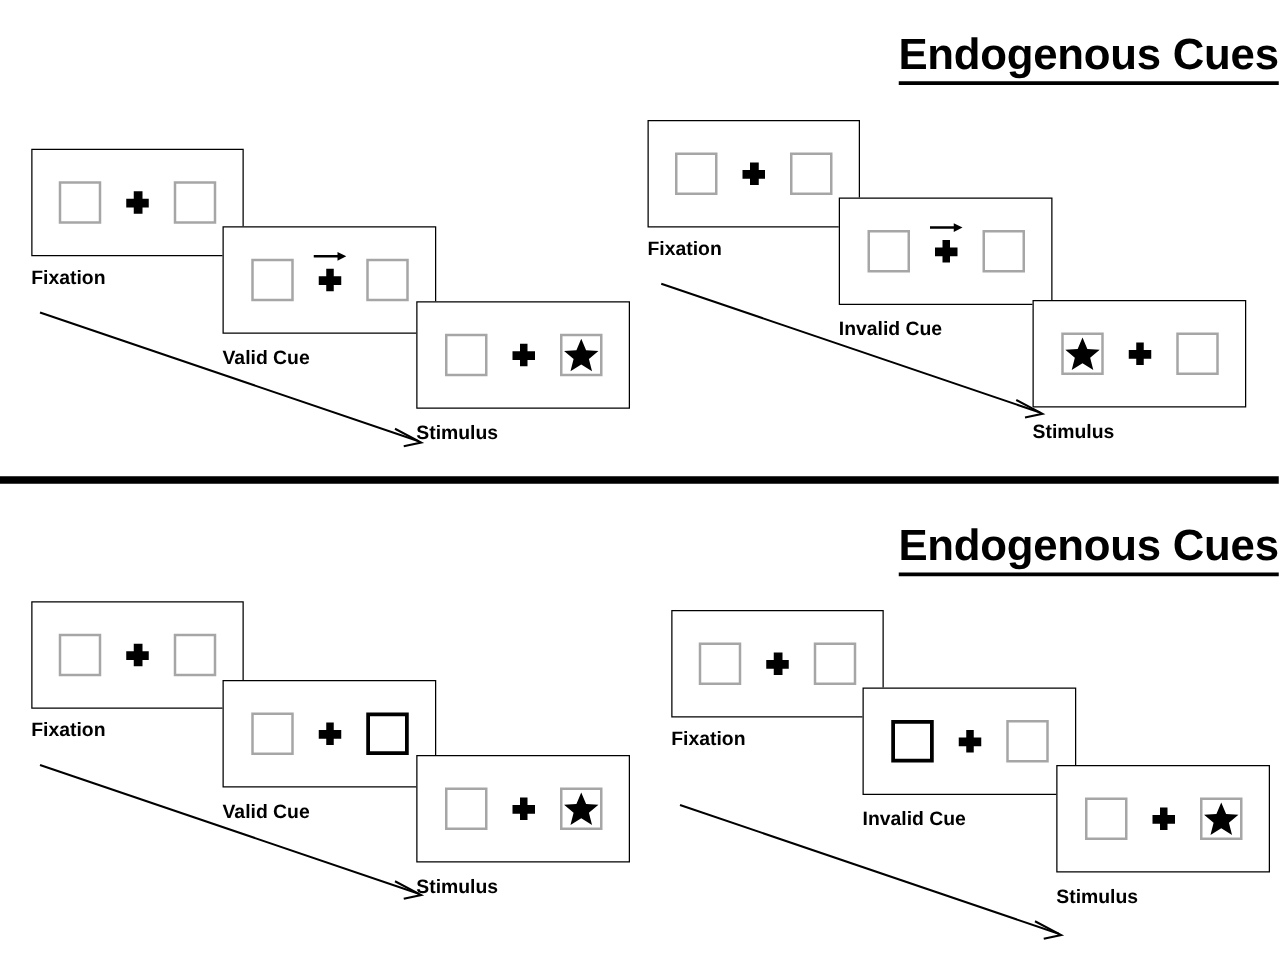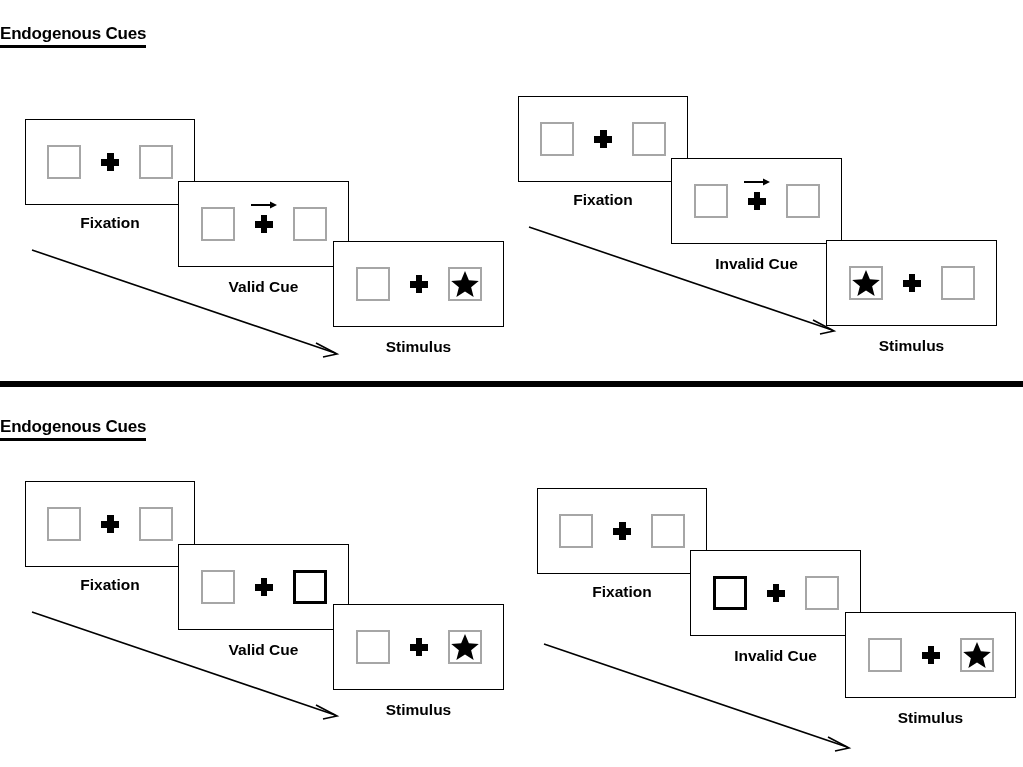--- a/index.html
+++ b/index.html
@@ -11,22 +11,22 @@
     overflow:hidden;
     -webkit-font-smoothing:antialiased;
   }
   .section{position:absolute;left:0;width:1023px;}
   #section-endogenous{top:0;height:385px;}
   #section-exogenous{top:392px;height:375px;}
 
   .section-title{
     position:absolute;
     left:0;width:1023px;
-    text-align:left;
-    font-size:17px;
+    text-align:right;
+    font-size:35px;
     font-weight:bold;
     color:#000000;
     letter-spacing:-0.2px;
   }
   .section-title span{
     border-bottom:3px solid #000;
     padding-bottom:2px;
     display:inline-block;
     line-height:1.05;
   }
@@ -96,21 +96,21 @@
     top:-15px;
   }
 
   
   .caption{
     position:absolute;
     font-size:15.5px;
     font-weight:bold;
     color:#000000;
     white-space:nowrap;
-    text-align:center;
+    text-align:left;
   }
 
   
   .flow-arrow{position:absolute;}
   svg{display:block;overflow:visible;}
 </style>
 </head>
 <body>
 
 <div class="section" id="section-endogenous">

